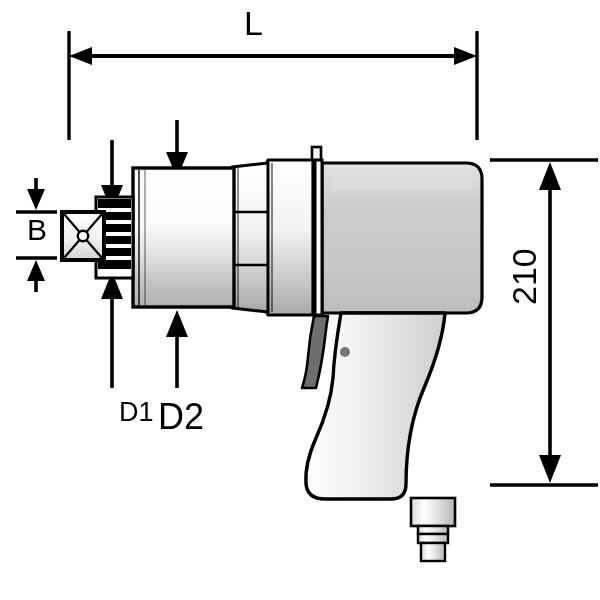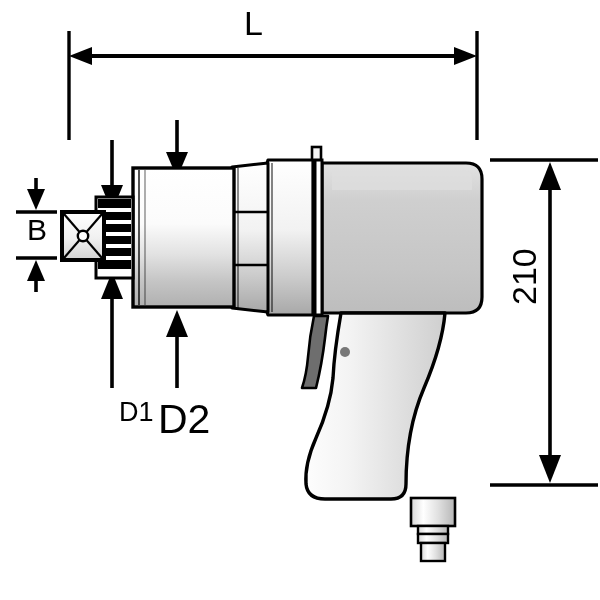--- a/index.html
+++ b/index.html
@@ -45,21 +45,21 @@
   }
   #label-D1 {
     left: 95px;
     top: 399px;
     font-size: 27px;
     margin-left: 24px;
   }
   #label-D2 {
     left: 158px;
     top: 399px;
-    font-size: 41px;
+    font-size: 36px;
   }
   #label-210 {
     left: 507px;
     top: 305px;
     font-size: 34px;
     transform: rotate(-90deg);
     transform-origin: left top;
   }
   #label-model {
     left: 26px;

